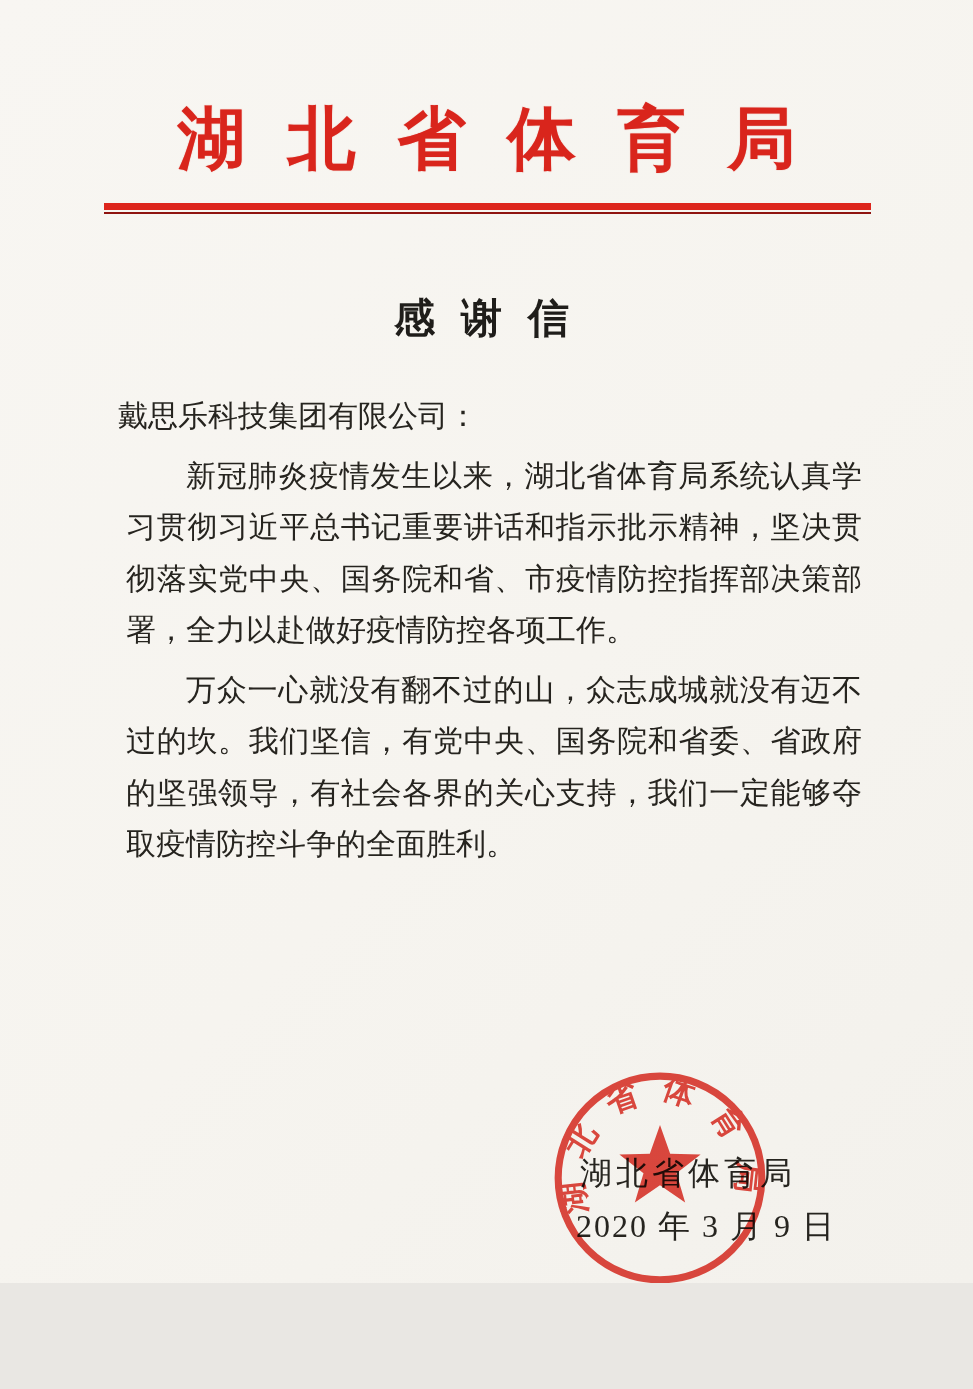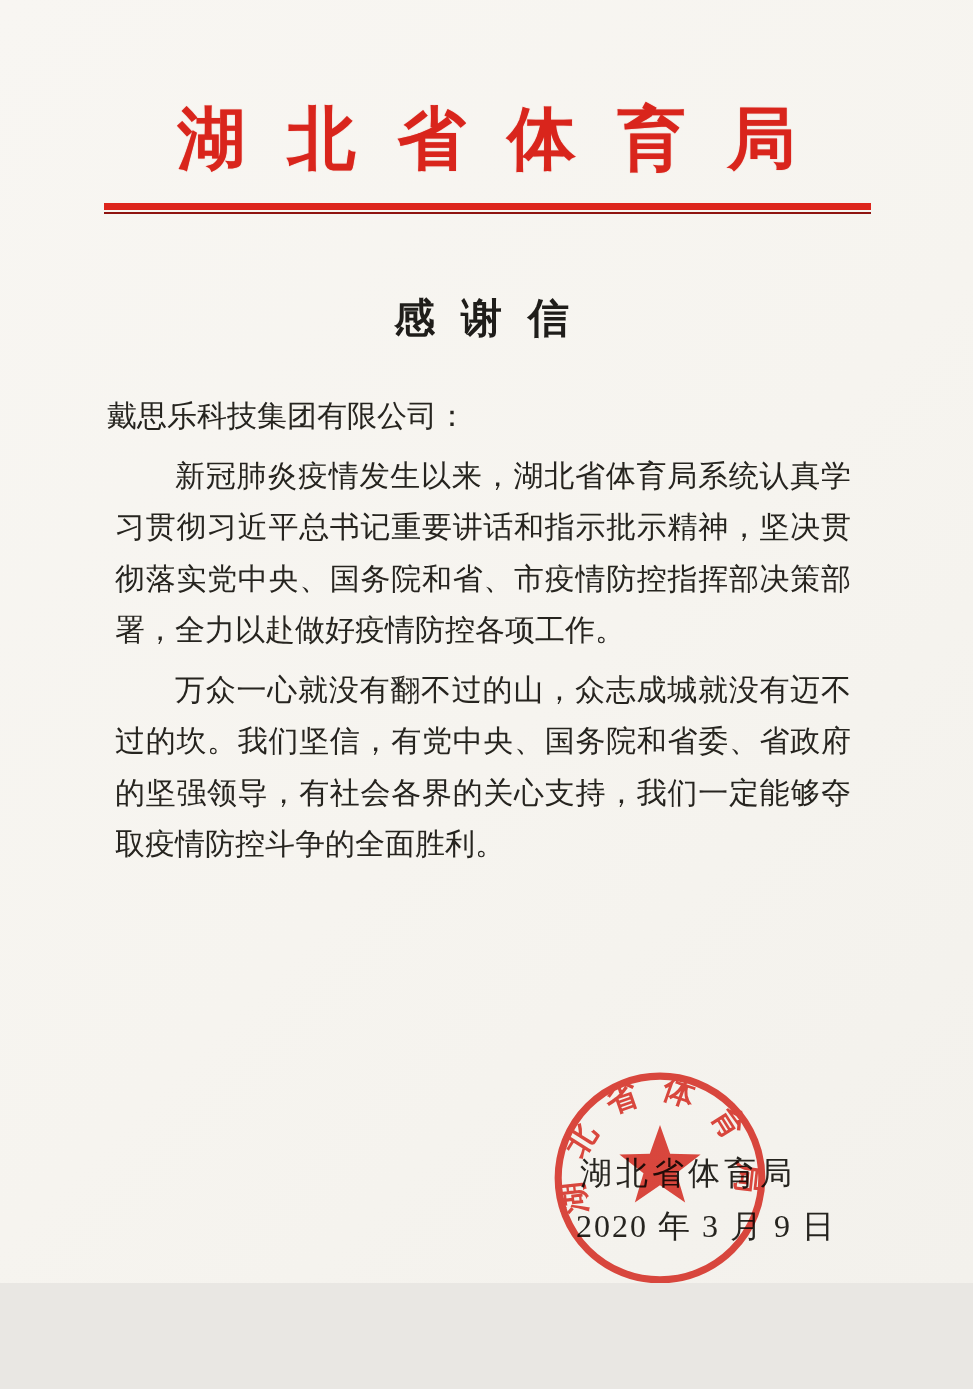--- a/index.html
+++ b/index.html
@@ -48,21 +48,21 @@
     font-weight: 600;
     color: #1f1d1a;
     letter-spacing: 26px;
     padding-left: 16px;
     margin-top: 8px;
   }
   
   .body-block {
     position: absolute;
     top: 390px;
-    left: 107px;
+    left: 118px;
     width: 752px;
     font-size: 30px;
     line-height: 51.5px;
     text-align: justify;
     color: #26241f;
   }
   .salutation { text-indent: 0; }
   .body-block p { text-indent: 2em; margin: 8px; }
   
   .sig-name {

